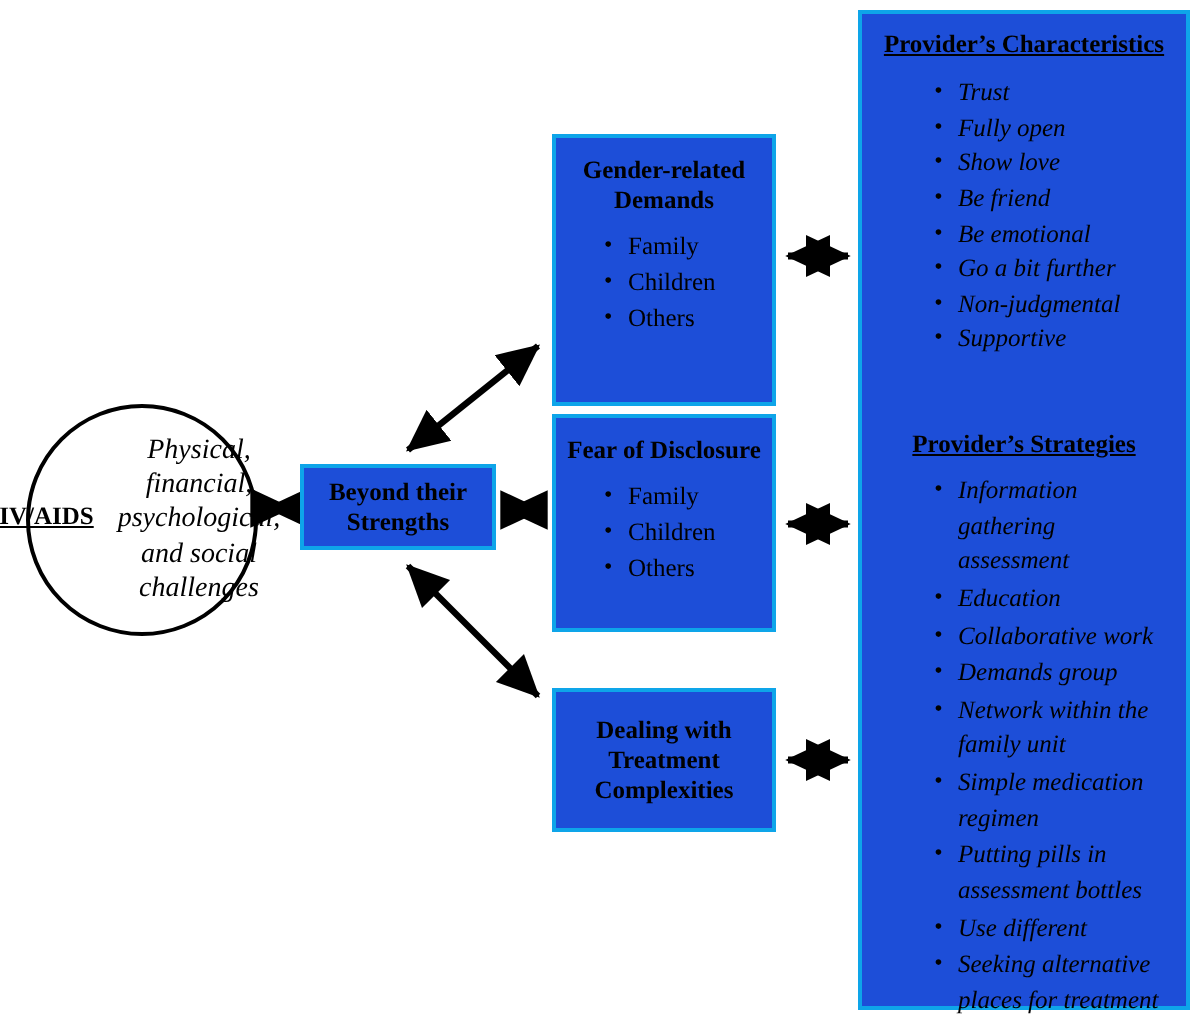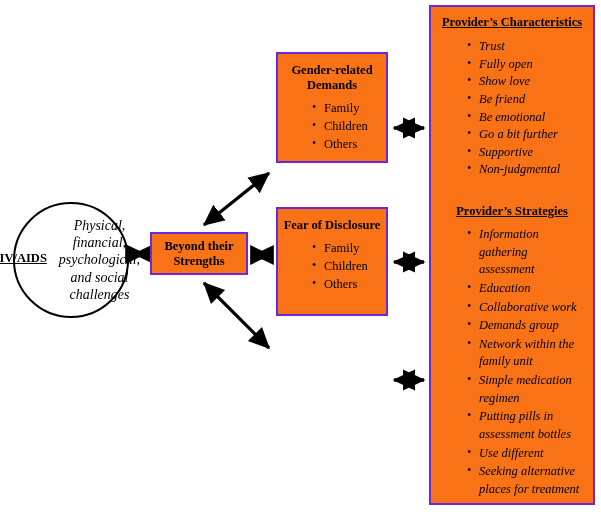--- a/index.html
+++ b/index.html
@@ -52,53 +52,53 @@
   .circle-body {
     font-size: 14px;
     line-height: 1.22;
     padding: 0 12px;
     font-style: italic;
   }
 
   
   .box {
     position: absolute;
-    border: 2px solid #6d28d9;
+    border: 2px solid #0ea5e9;
     box-sizing: border-box;
-    background: #f97316;
+    background: #1d4ed8;
   }
   .box-title {
     font-weight: bold;
     font-size: 12.5px;
     text-align: center;
     line-height: 1.2;
   }
 
   #node-beyond {
     left: 150px;
     top: 232px;
     width: 98px;
     height: 43px;
     display: flex;
     align-items: center;
     justify-content: flex-end;
   }
 
-  #node-gender { left: 276px; top: 52px;  width: 112px; height: 111px; }
+  #node-gender { left: 276px; top: 67px;  width: 112px; height: 136px; }
   #node-fear   { left: 276px; top: 207px; width: 112px; height: 109px; }
   #node-deal   { left: 276px; top: 344px; width: 112px; height: 72px;
                  display: flex; align-items: center; justify-content: center; }
 
   #node-gender .box-title,
   #node-fear .box-title { margin: 9px 4px 0 4px; }
 
   .mini-list {
     list-style: none;
     margin: 7px 0 0 0;
-    padding: 0 0 0 34px;
+    padding: 0 0 0 24px;
     font-size: 12.5px;
     line-height: 1.42;
   }
   .mini-list li {
     position: relative;
     padding-left: 12px;
   }
   .mini-list li::before {
     content: "\2022";
     position: absolute;
@@ -116,21 +116,21 @@
     padding: 0;
   }
   .panel-heading {
     font-weight: bold;
     font-size: 12.5px;
     text-align: center;
     text-decoration: underline;
     line-height: 1.2;
   }
   #heading-characteristics { margin: 8px 10px 0 10px; }
-  #heading-strategies { margin: 25px 10px 0 10px; font-family: Liberation Serif, serif; }
+  #heading-strategies { margin: 36px 10px 0 10px; font-family: Liberation Serif, serif; }
 
   .panel-list {
     list-style: none;
     margin: 8px 0 0 0;
     padding: 0 8px 0 36px;
     font-size: 12.5px;
     line-height: 1.41;
   }
   .panel-list li {
     position: relative;
@@ -212,34 +212,37 @@
 
   <div class="box" id="node-fear">
     <div class="box-title">Fear of Disclosure</div>
     <ul class="mini-list">
       <li>Family</li>
       <li>Children</li>
       <li>Others</li>
     </ul>
   </div>
 
+  <div class="box" id="node-deal">
+    <div class="box-title">Dealing with Treatment Complexities</div>
+  </div>
 
   <div class="box" id="node-provider">
 
     <div class="panel-heading" id="heading-characteristics">Provider’s Characteristics</div>
 
     <ul class="panel-list" id="list-characteristics">
       <li>Trust</li>
       <li>Fully open</li>
       <li>Show love</li>
       <li>Be friend</li>
       <li>Be emotional</li>
       <li>Go a bit further</li>
+      <li>Non-judgmental</li>
       <li>Supportive</li>
-      <li>Non-judgmental</li>
     </ul>
 
     <div class="panel-heading" id="heading-strategies">Provider’s Strategies</div>
 
     <ul class="panel-list" id="list-strategies">
       <li>Information gathering assessment</li>
       <li>Education</li>
       <li>Collaborative work</li>
       <li>Demands group</li>
       <li>Network within the family unit</li>

